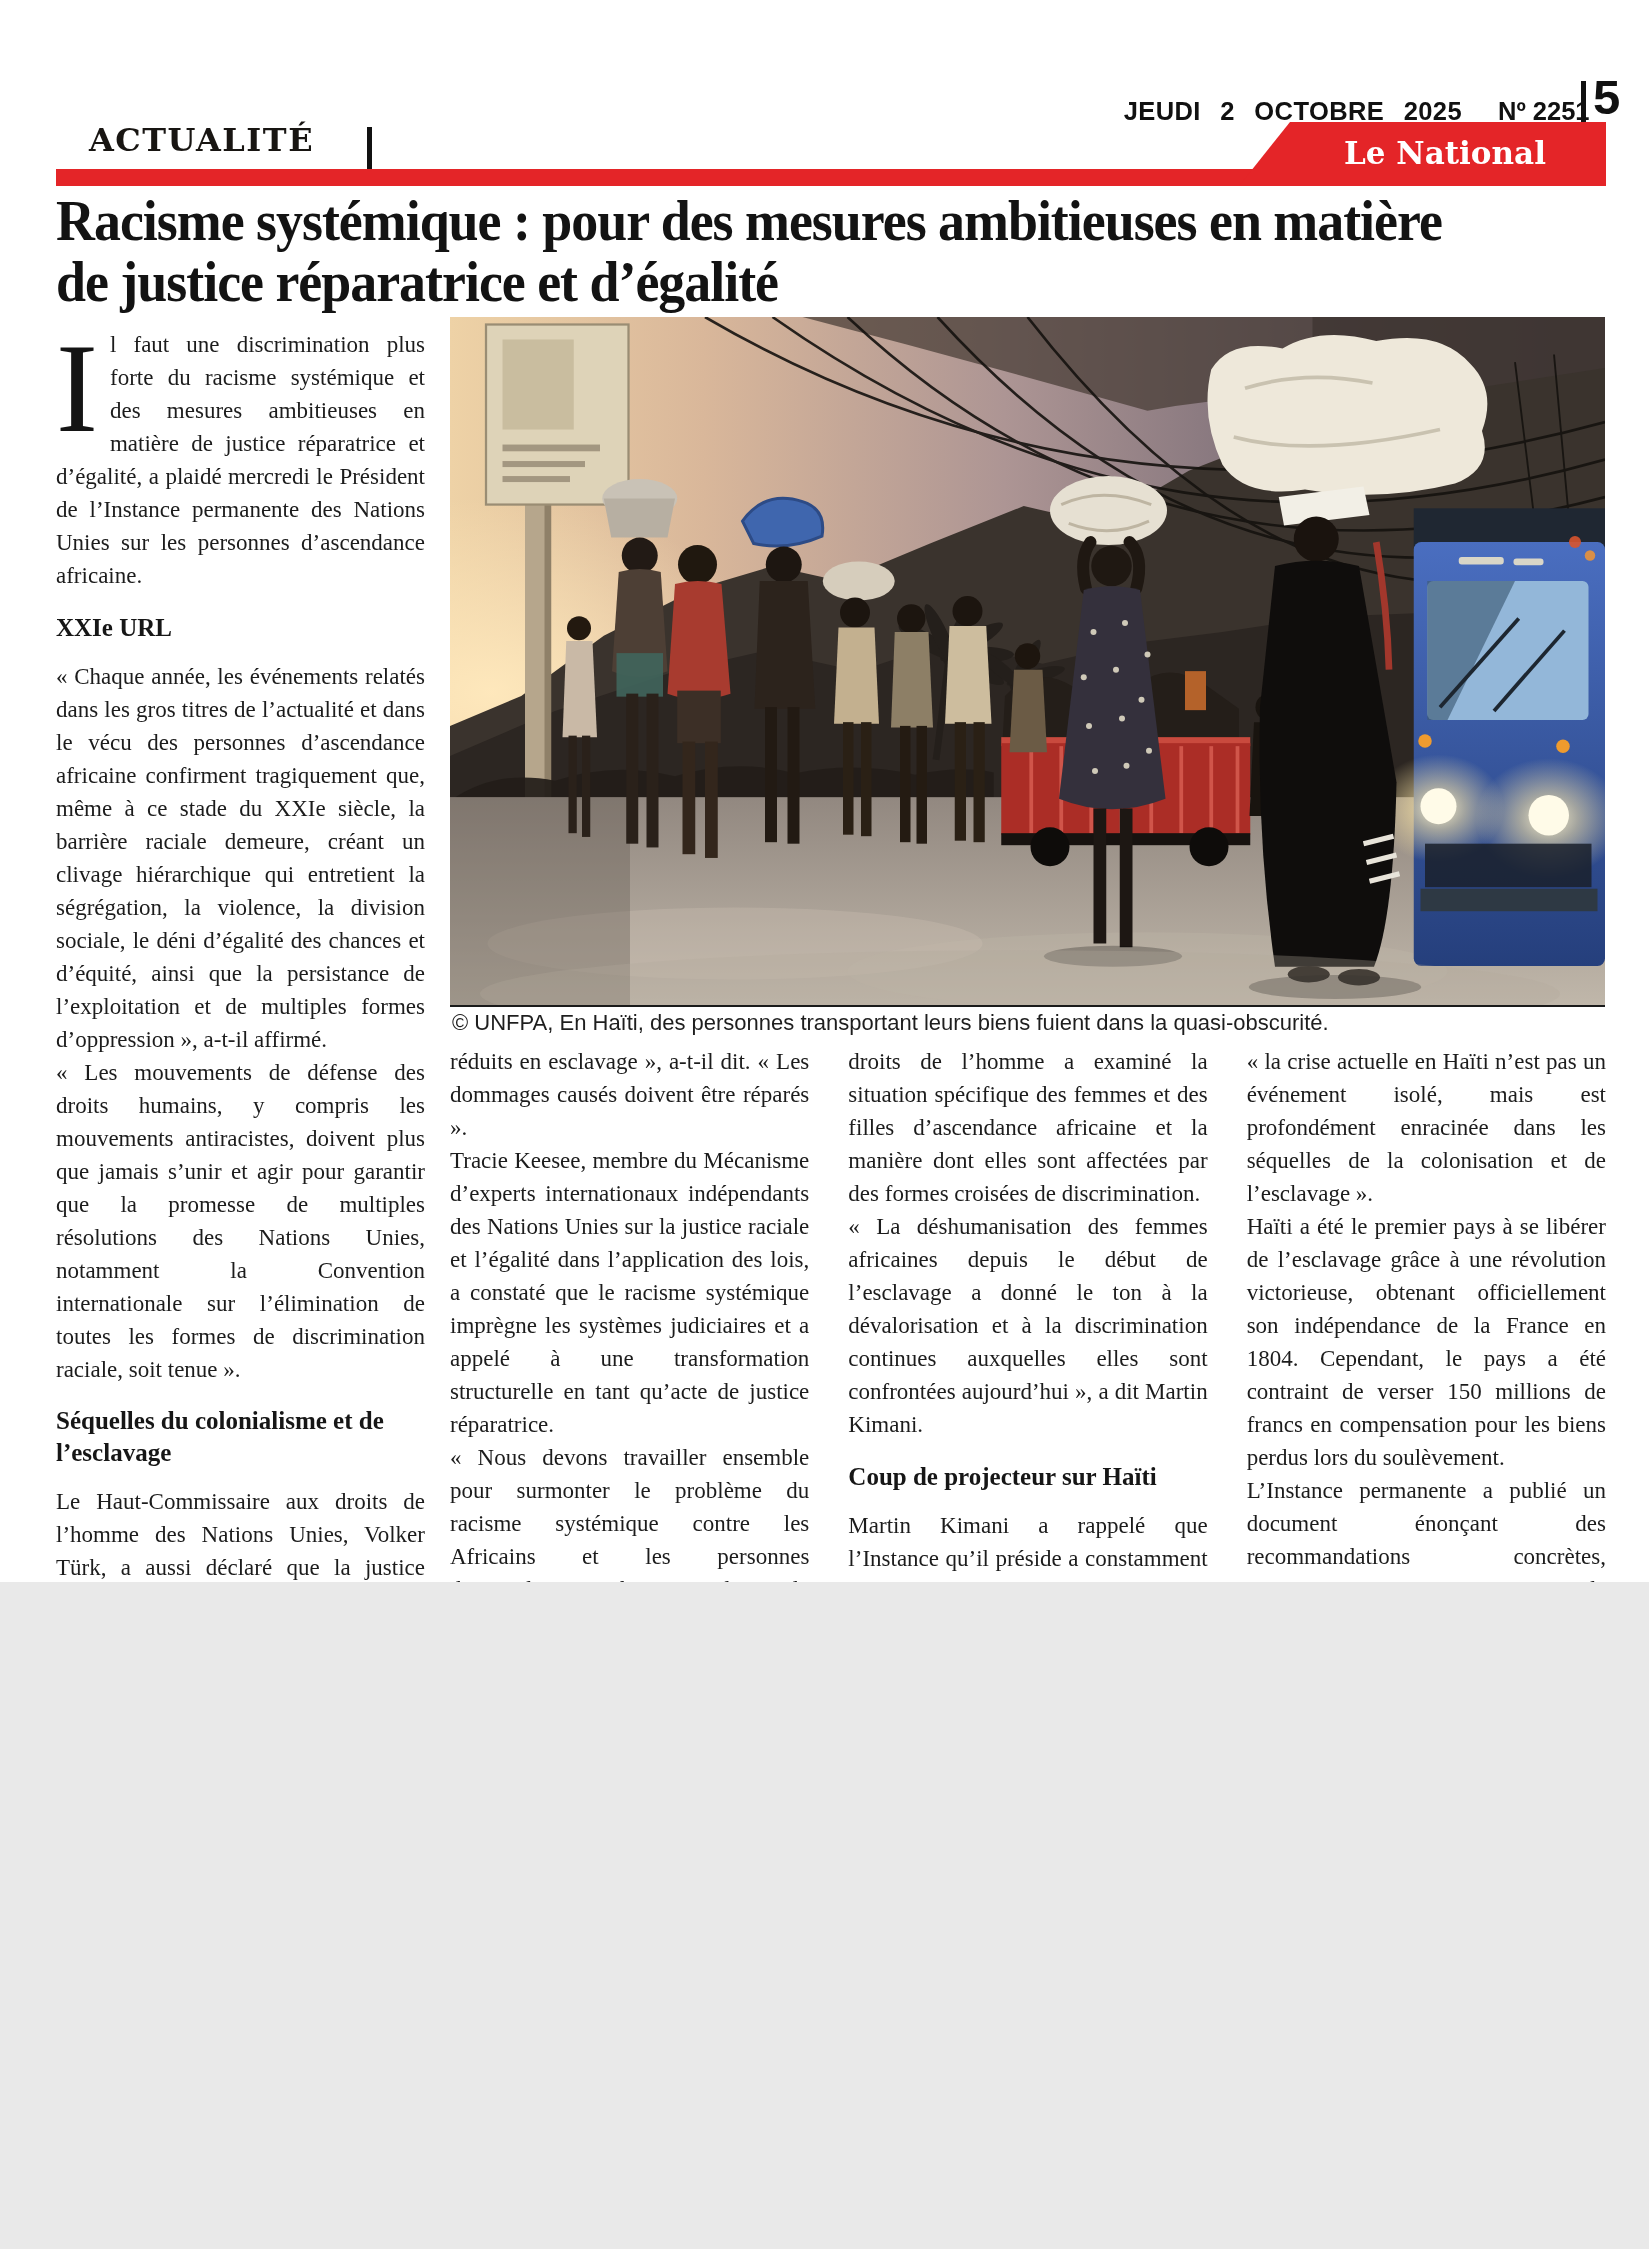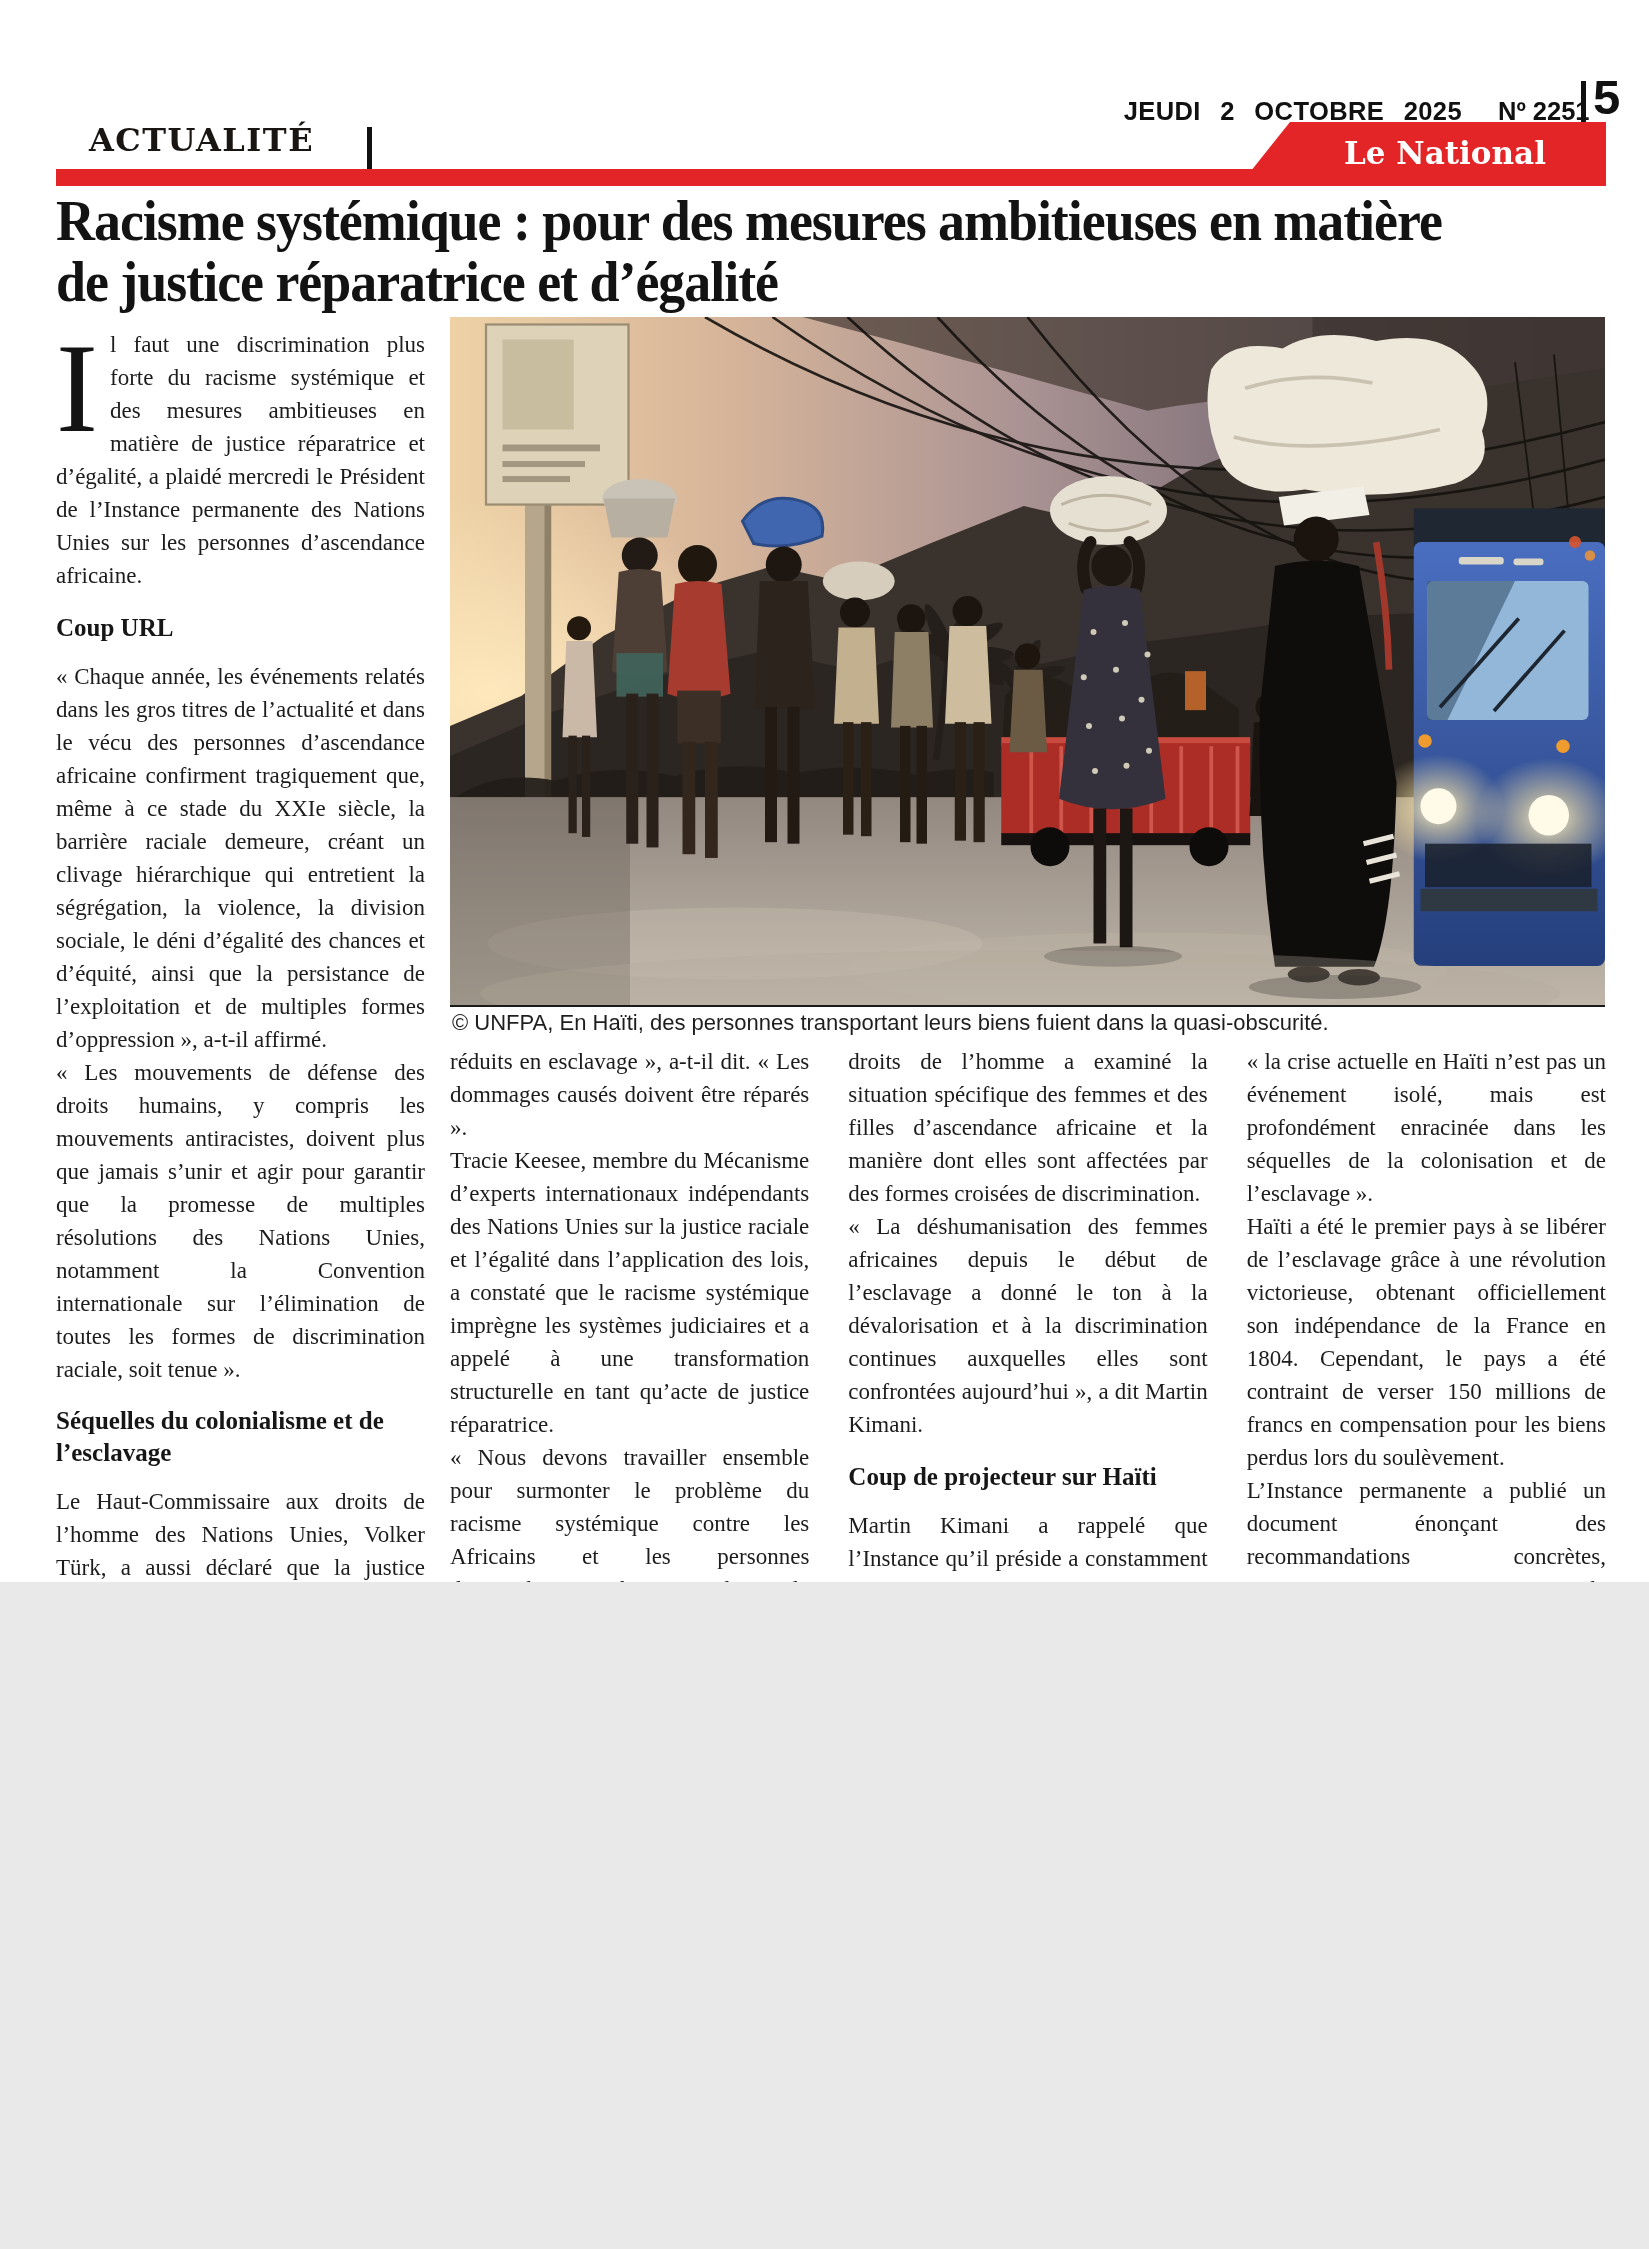--- a/index.html
+++ b/index.html
@@ -70,21 +70,21 @@
     <span>Le National</span>
   </div>
 
   <div class="headline">
     <div>Racisme systémique : pour des mesures ambitieuses en matière</div>
     <div>de justice réparatrice et d’égalité</div>
   </div>
 
   <div class="col1">
     <p class="body"><span class="dropcap">I</span><span>l faut une discrimination plus forte du racisme systémique et des mesures ambitieuses en matière de justice réparatrice et d’égalité, a plaidé mercredi le Président de l’Instance permanente des Nations Unies sur les personnes d’ascendance africaine.</span></p>
-    <div class="subhead">Coup URL</div>
+    <div class="subhead">XXIe URL</div>
     <p class="body">« Chaque année, les événements relatés dans les gros titres de l’actualité et dans le vécu des personnes d’ascendance africaine confirment tragiquement que, même à ce stade du XXIe siècle, la barrière raciale demeure, créant un clivage hiérarchique qui entretient la ségrégation, la violence, la division sociale, le déni d’égalité des chances et d’équité, ainsi que la persistance de l’exploitation et de multiples formes d’oppression », a-t-il affirmé.</p>
     <p class="body">« Les mouvements de défense des droits humains, y compris les mouvements antiracistes, doivent plus que jamais s’unir et agir pour garantir que la promesse de multiples résolutions des Nations Unies, notamment la Convention internationale sur l’élimination de toutes les formes de discrimination raciale, soit tenue ».</p>
     <div class="subhead">Séquelles du colonialisme et de l’esclavage</div>
     <p class="body">Le Haut-Commissaire aux droits de l’homme des Nations Unies, Volker Türk, a aussi déclaré que la justice réparatrice était essentielle au démantèlement du racisme systémique.</p>
     <p class="body">« Toute tentative significative visant à mettre fin au racisme systémique doit impliquer une prise de responsabilité pour les séquelles du colonialisme, de l’esclavage et de la traite des Africains</p>
   </div>
 
   <div class="photo">
     <svg viewBox="0 0 1540 917" preserveAspectRatio="none">
       <defs>

